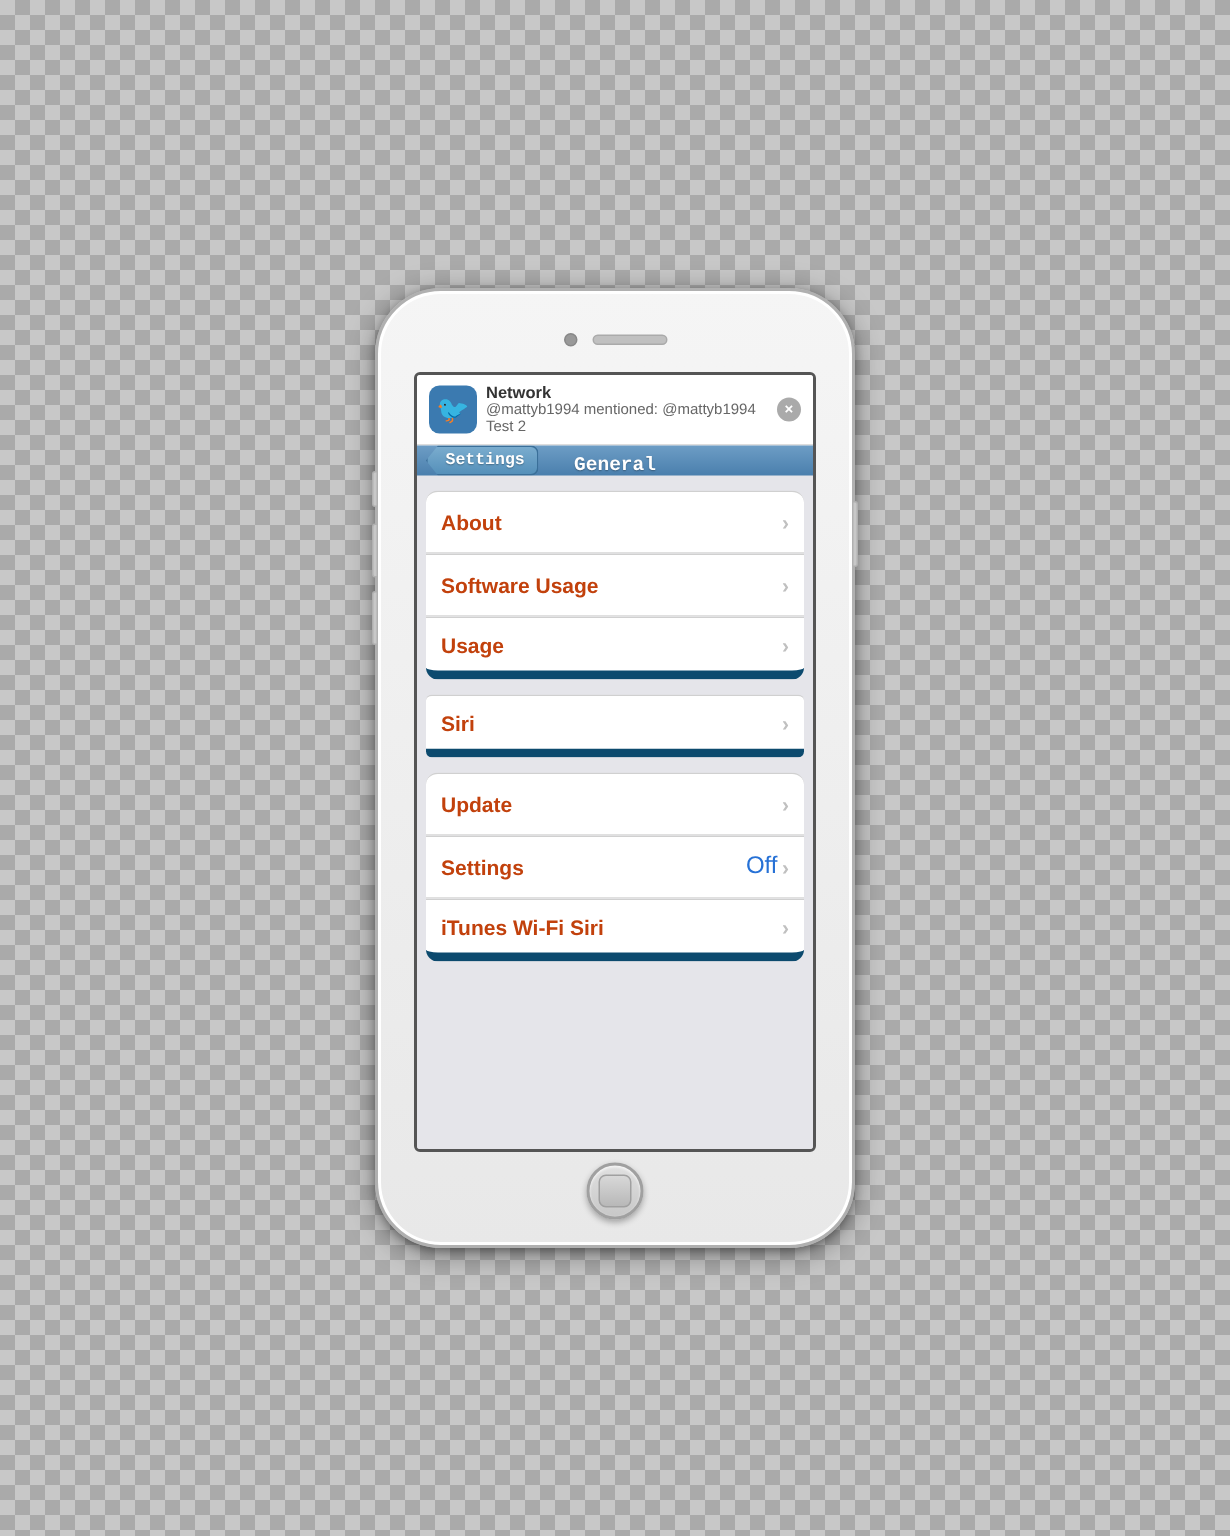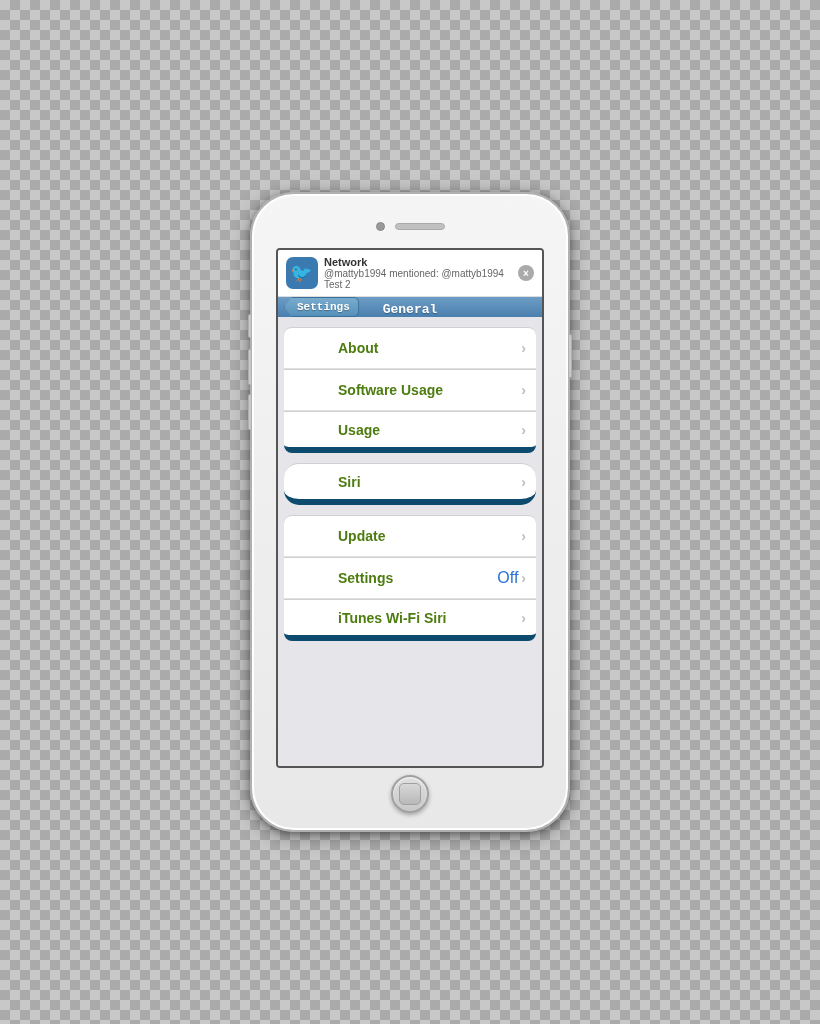--- a/index.html
+++ b/index.html
@@ -191,33 +191,32 @@
       border-radius: 8px 8px 0 0;
       margin: 0 6px;
     }
 
     .settings-group .settings-item:last-child {
       border-radius: 0 0 8px 8px;
       margin: 0 6px;
     }
 
     .settings-group .settings-item:only-child {
-      border-radius: 15px;
+      border-radius: 4px;
       margin: 0 6px;
     }
 
     .settings-group .settings-item:not(:first-child):not(:last-child) {
       margin: 0 6px;
     }
 
     .item-label {
       font-size: 14px;
       font-weight: bold;
-      color: #4d7c0f;
-      margin-left: 44px;
+      color: #c2410c;
     }
 
     .item-right {
       display: flex;
       align-items: center;
       gap: 3px;
     }
 
     .item-value {
       font-size: 16px;

